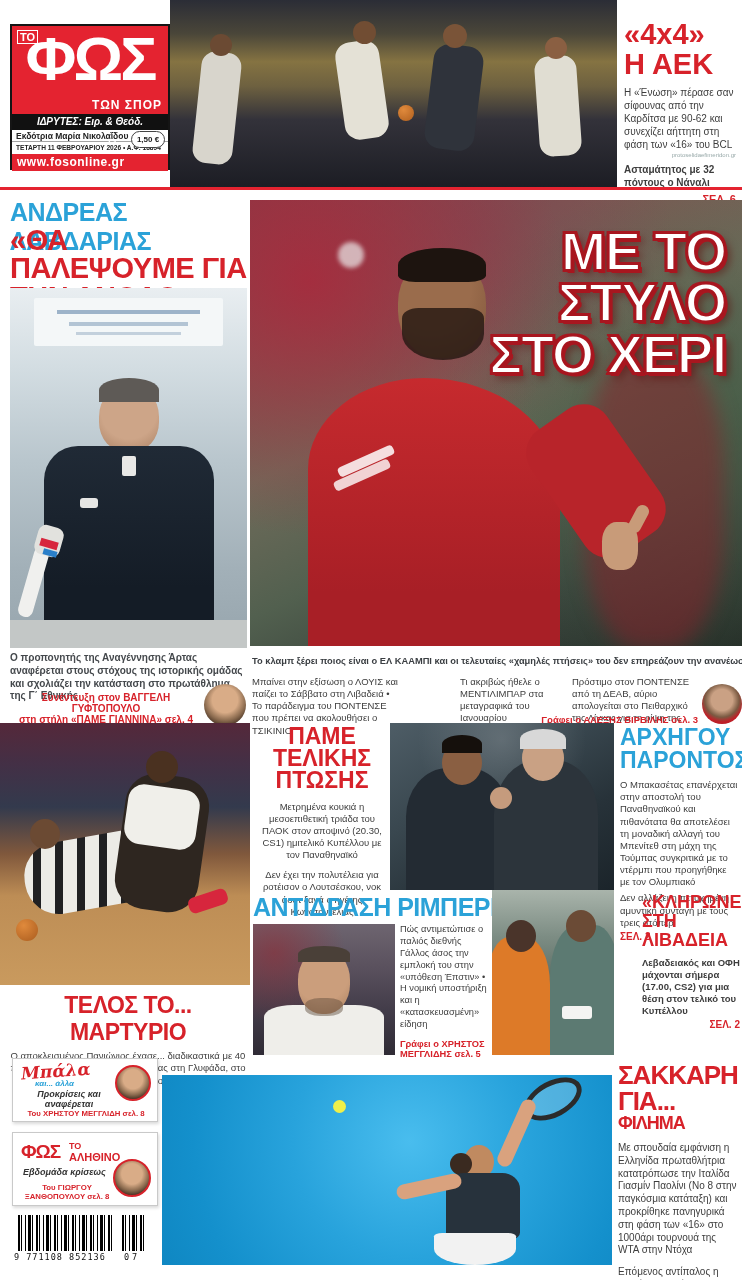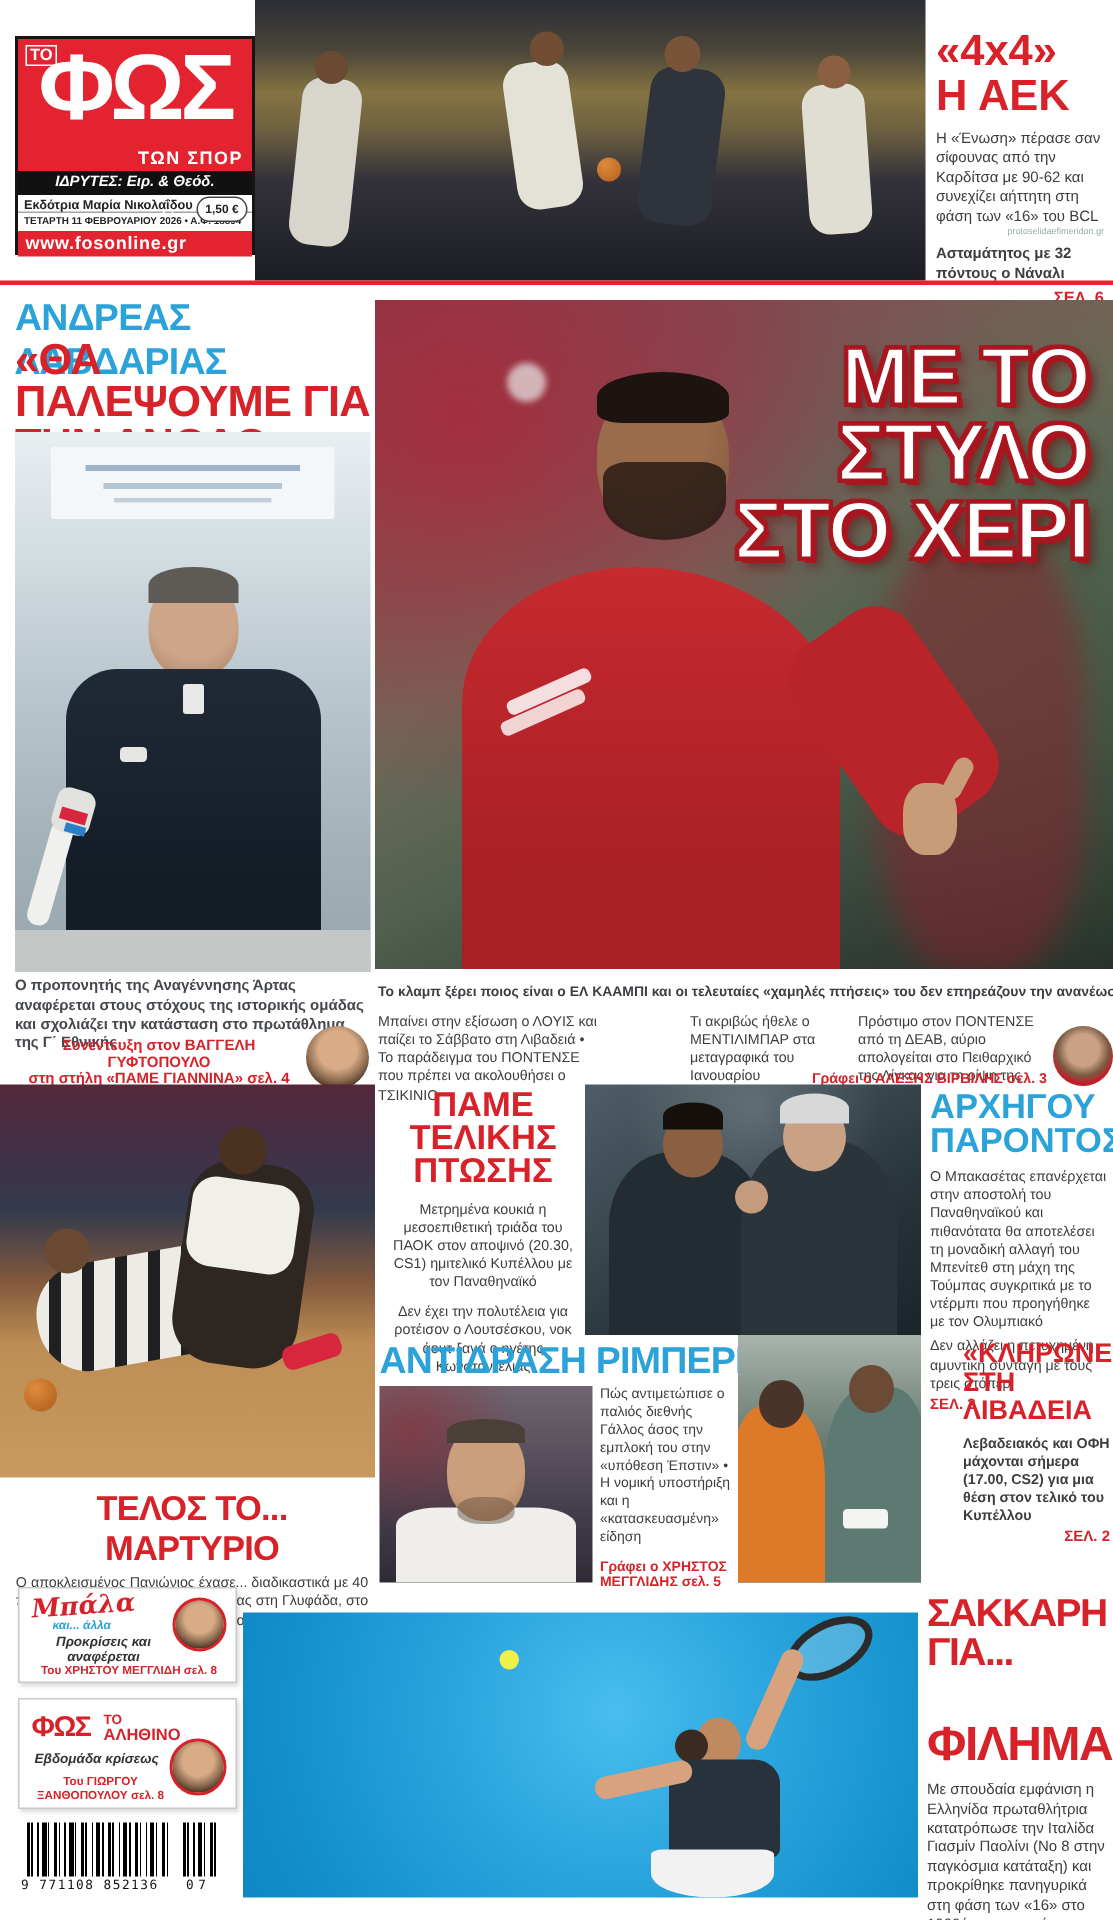--- a/index.html
+++ b/index.html
@@ -251,19 +251,19 @@
     <div class="el circle" style="right:140px;top:78px;width:22px;height:22px;background:#3a2a20;"></div>
     <div class="el" style="right:92px;top:98px;width:74px;height:66px;background:#27323c;border-radius:24% 24% 10% 10%;"></div>
     <div class="el" style="right:150px;top:104px;width:66px;height:15px;background:#d9a27e;border-radius:8px;transform:rotate(-12deg);"></div>
     <div class="el" style="right:96px;top:158px;width:82px;height:32px;background:#f2f2f2;border-radius:10% 10% 50% 50%;"></div>
     <div class="el circle" style="left:38%;top:13%;width:13px;height:13px;background:#eff04a;"></div>
   </div>
 
   <div class="abs" style="left:618px;top:1062px;width:120px;">
     <div class="h-red" style="font-size:26px;line-height:1;letter-spacing:-1px;">ΣΑΚΚΑΡΗ</div>
     <div class="h-red" style="font-size:26px;line-height:1;letter-spacing:-1px;">ΓΙΑ...</div>
-    <div class="h-red" style="font-size:32px;line-height:1;letter-spacing:-1px;margin-top:32px;">ΦΙΛΗΜΑ</div>
+    <div class="h-red" style="font-size:18px;line-height:1;letter-spacing:-1px;">ΦΙΛΗΜΑ</div>
     <div class="body-txt" style="margin-top:10px;font-size:10px;">Με σπουδαία εμφάνιση η Ελληνίδα πρωταθλήτρια κατατρόπωσε την Ιταλίδα Γιασμίν Παολίνι (Νο 8 στην παγκόσμια κατάταξη) και προκρίθηκε πανηγυρικά στη φάση των «16» στο 1000άρι τουρνουά της WTA στην Ντόχα</div>
     <div class="body-txt" style="margin-top:9px;font-size:10px;">Επόμενος αντίπαλος η Γαλλίδα Βαρβάρα Γκράτσεβα</div>
 
   </div>
 
 </div>
 
 </body></html>

